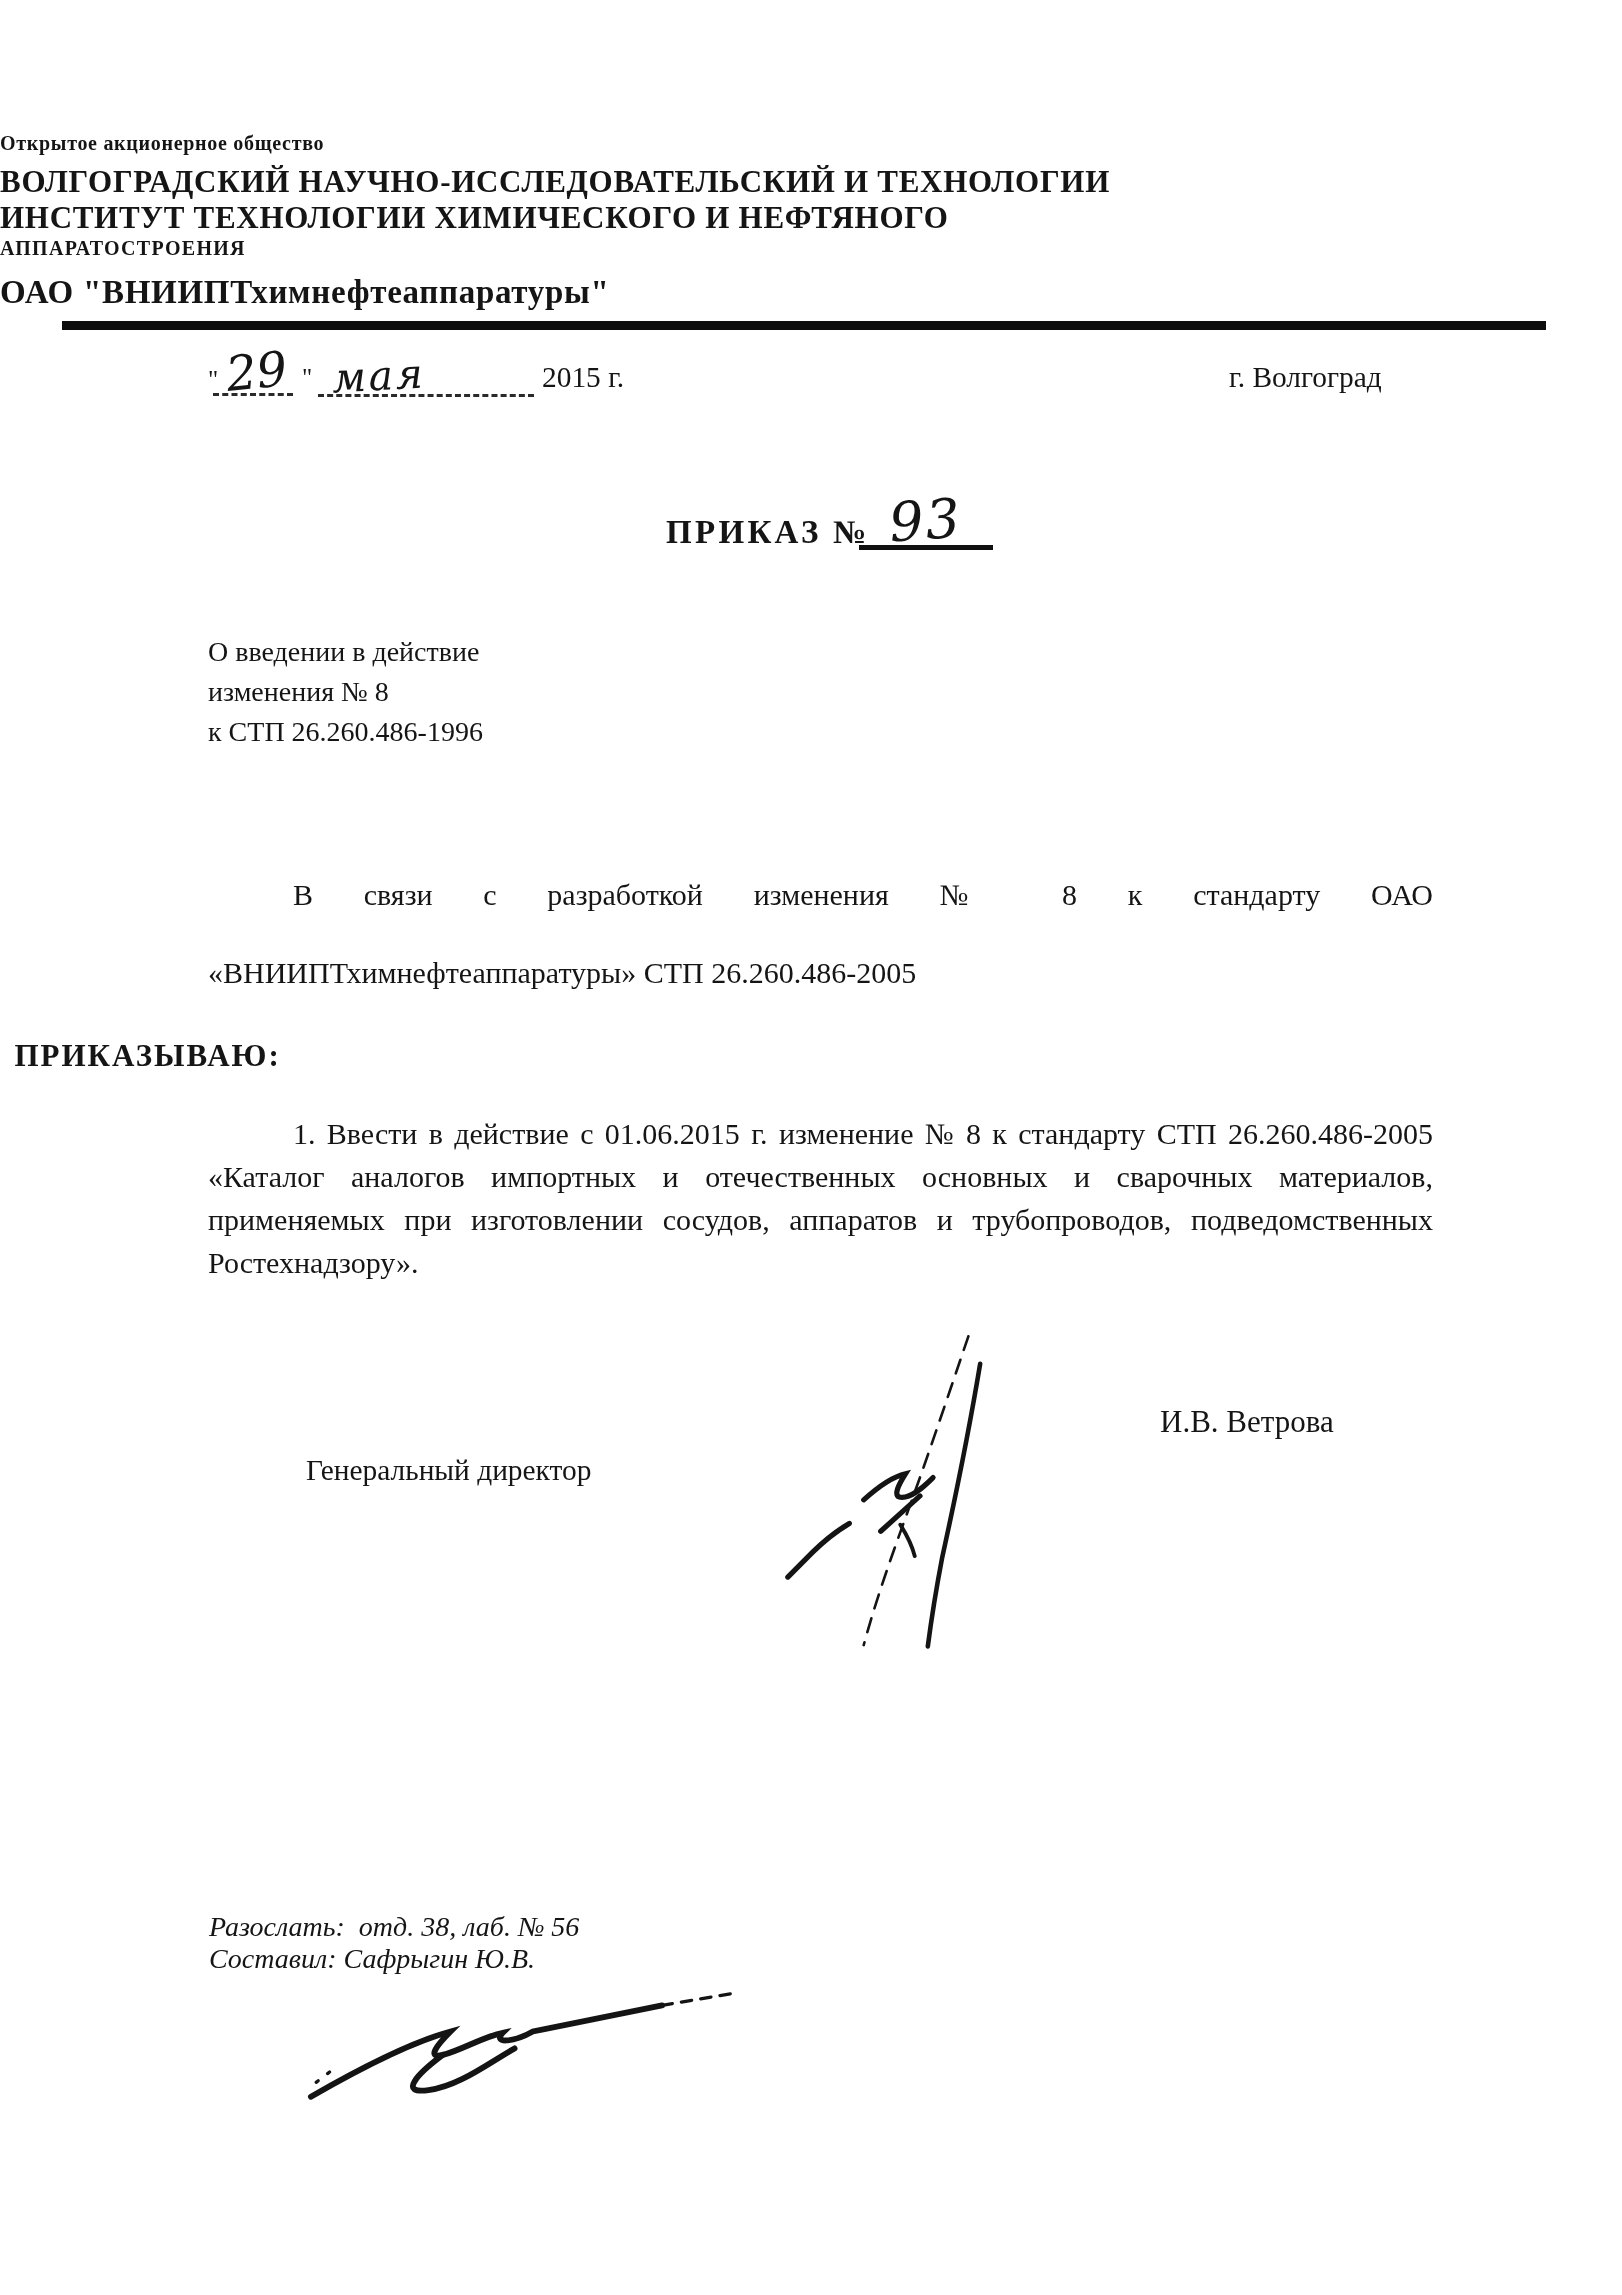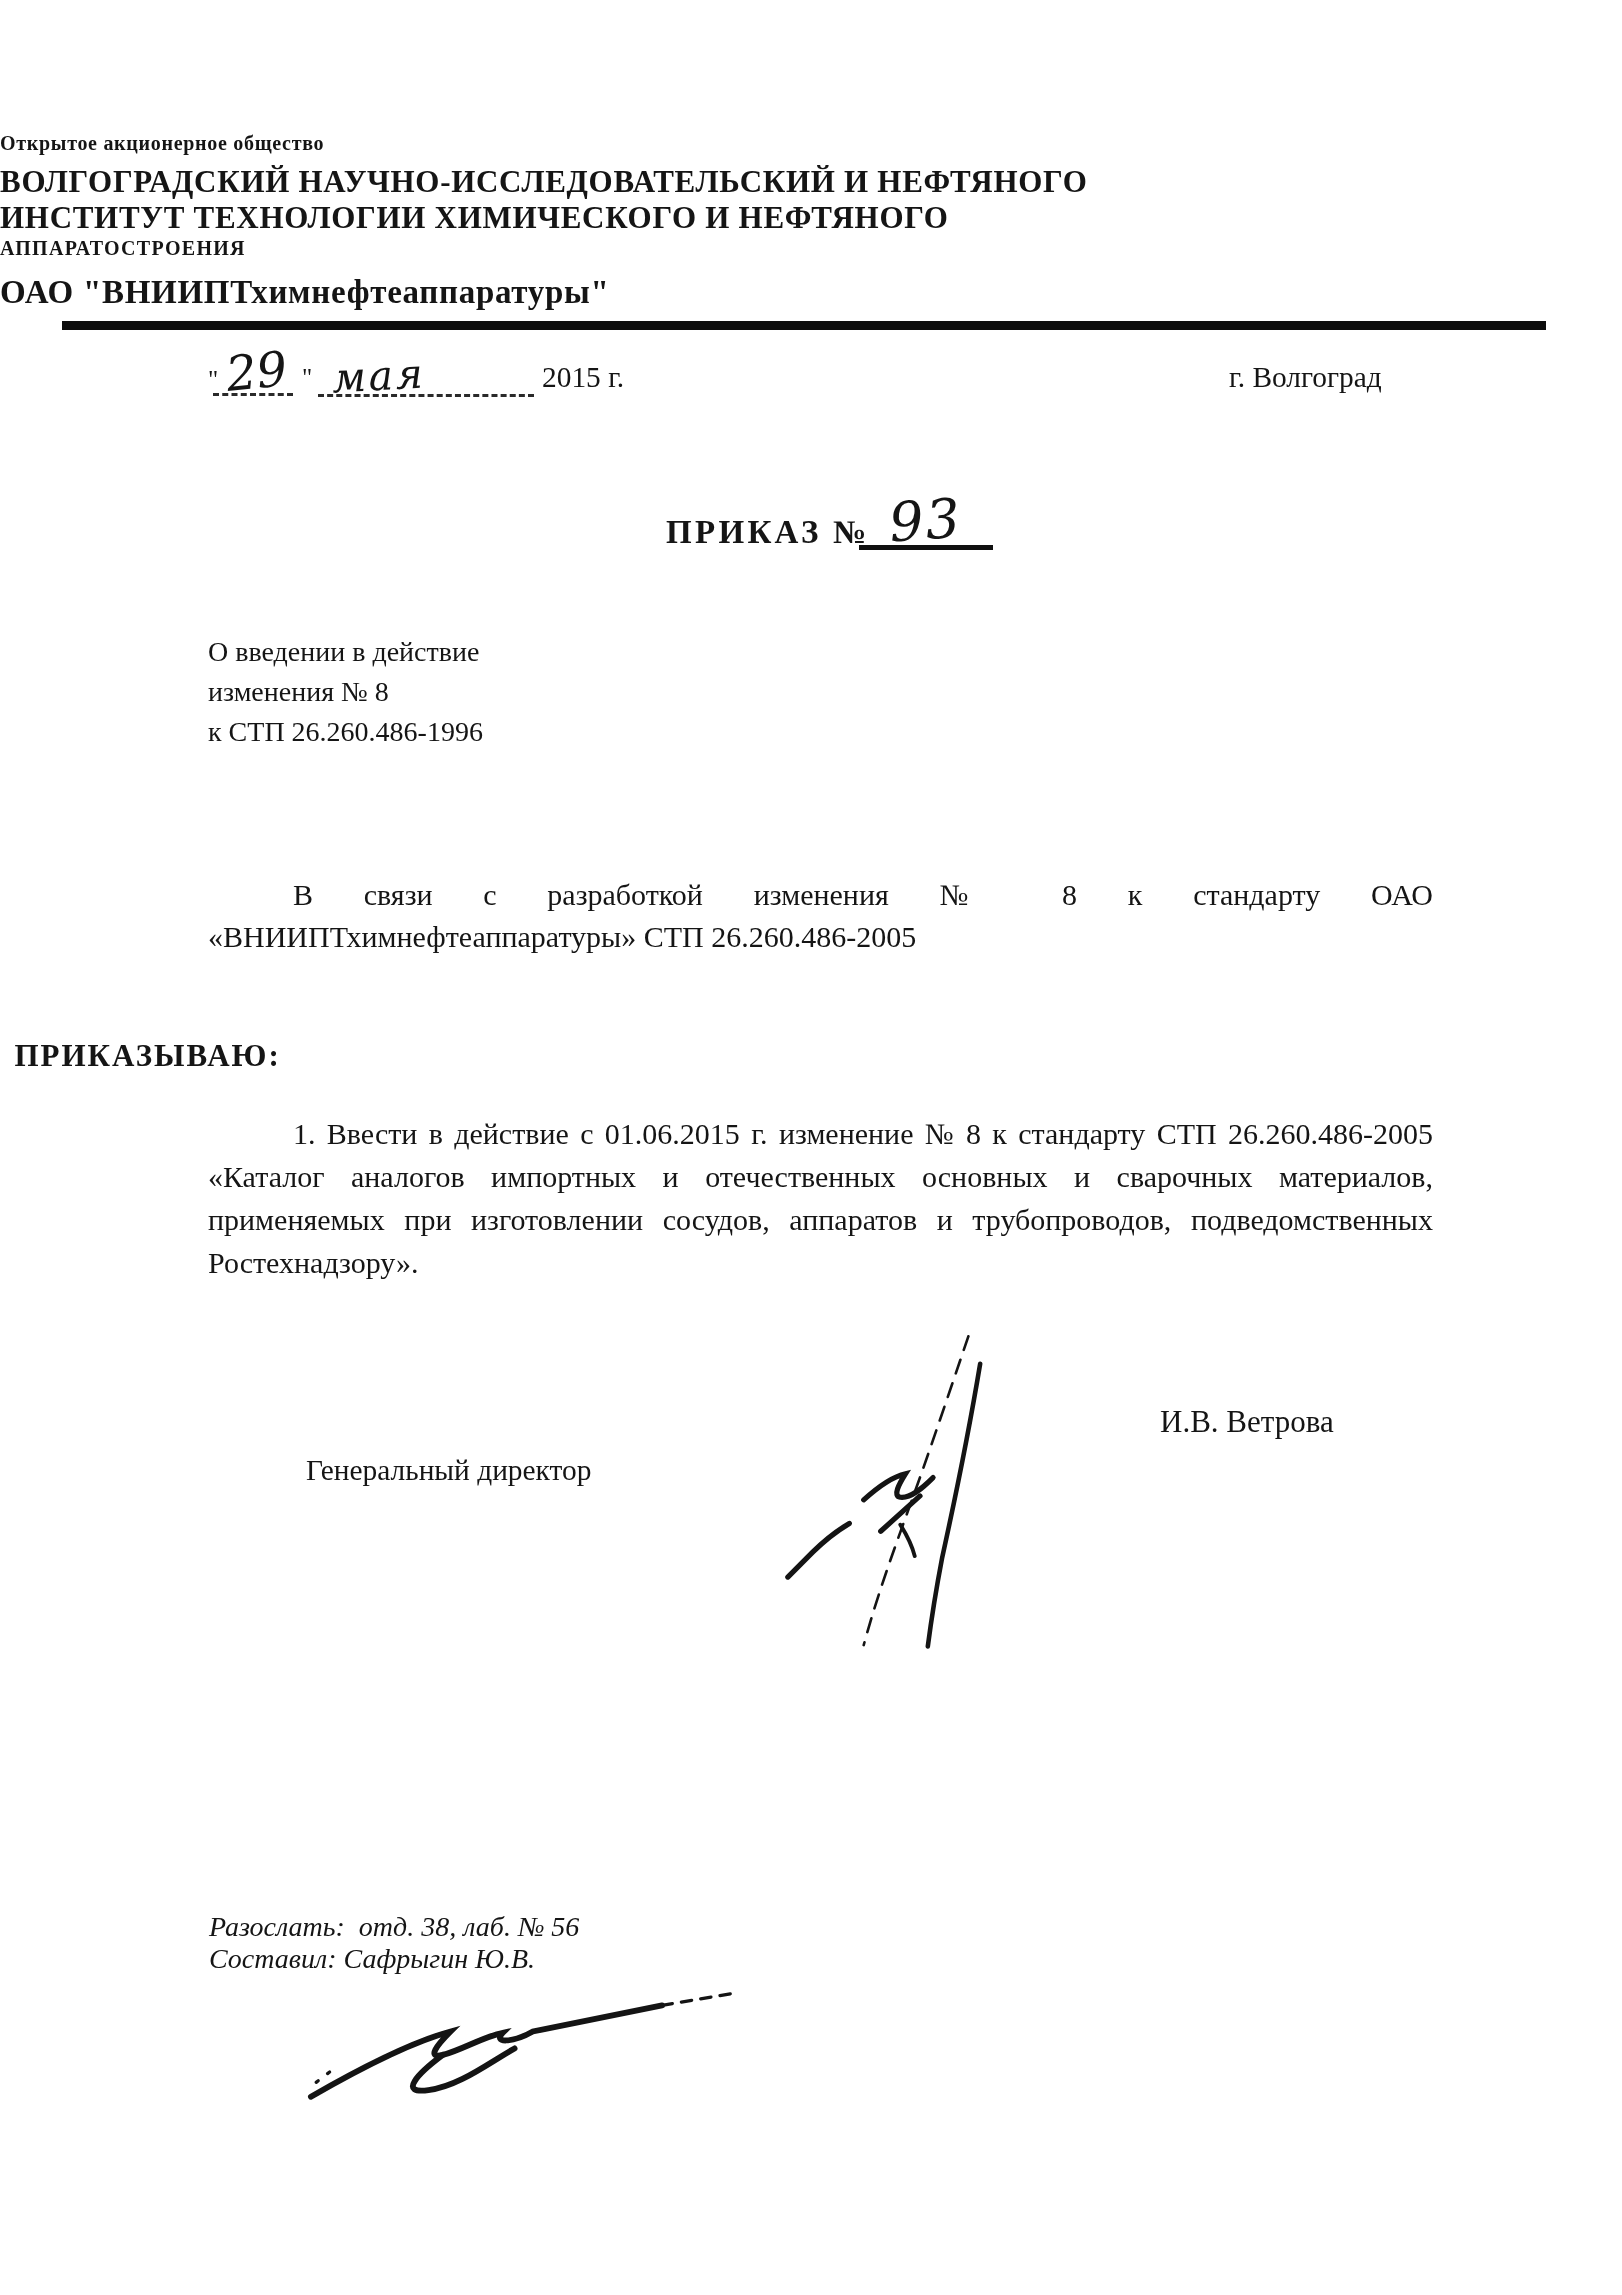--- a/index.html
+++ b/index.html
@@ -43,21 +43,21 @@
   .order-number  { top: 489px; left: 889px; font-size: 54px; font-style: italic;
                    font-family: "DejaVu Serif", serif; transform: rotate(-4deg); letter-spacing: 2px; }
   .order-underline { top: 545px; left: 859px; width: 134px; height: 4.6px; background: #101010; }
 
   
   .subject       { top: 632px; left: 208px; font-size: 28px; line-height: 40px; }
 
   
   .para1         { top: 874px; left: 208px; width: 1225px; font-size: 30px; line-height: 42px; }
   .para1-l1      { text-indent: 85px; text-align: justify; text-align-last: justify; }
-  .para1-l2      { text-align: left; }
+  .para1-l2      { text-align: left; margin-top: 36px; }
   .directive     { top: 1038px; font-size: 31px; font-weight: 700; letter-spacing: 2px; transform: translateX(14.4px); }
   .para2         { top: 1112px; left: 208px; width: 1225px; font-size: 30px; line-height: 43px;
                    text-align: justify; text-indent: 85px; word-spacing: 2.6px; }
 
   
   .sig-position  { top: 1454px; left: 306px; font-size: 29.4px; }
   .sig-name      { top: 1404px; left: 1160px; font-size: 31px; }
   .sig-director  { top: 1335px; left: 772px; width: 275px; height: 314px; }
   .sig-compiler  { top: 1991px; left: 296px; width: 458px; height: 124px; }
   .sig-stroke    { fill: none; stroke: #141414; stroke-linecap: round; }
@@ -65,21 +65,21 @@
   
   .footer-note1  { top: 1903px; left: 209px; font-size: 28px; font-style: italic; white-space: pre-wrap; margin-top: 8px; }
   .footer-note2  { top: 1943px; left: 209px; font-size: 28px; font-style: italic; white-space: pre-wrap; }
 </style>
 </head>
 <body>
 
 <div class="page">
 
   <div class="abs center org-type">Открытое акционерное общество</div>
-  <div class="abs center org-line1">ВОЛГОГРАДСКИЙ НАУЧНО-ИССЛЕДОВАТЕЛЬСКИЙ И НЕФТЯНОГО</div>
+  <div class="abs center org-line1">ВОЛГОГРАДСКИЙ НАУЧНО-ИССЛЕДОВАТЕЛЬСКИЙ И ТЕХНОЛОГИИ</div>
   <div class="abs center org-line2">ИНСТИТУТ ТЕХНОЛОГИИ ХИМИЧЕСКОГО И НЕФТЯНОГО</div>
   <div class="abs center org-line3">АППАРАТОСТРОЕНИЯ</div>
   <div class="abs center org-short">ОАО "ВНИИПТхимнефтеаппаратуры"</div>
   <div class="abs header-rule"></div>
 
   <div>
     <span class="abs q-open">"</span>
     <span class="abs date-day">29</span>
     <span class="abs q-close">"</span>
     <span class="abs date-month">мая</span>

